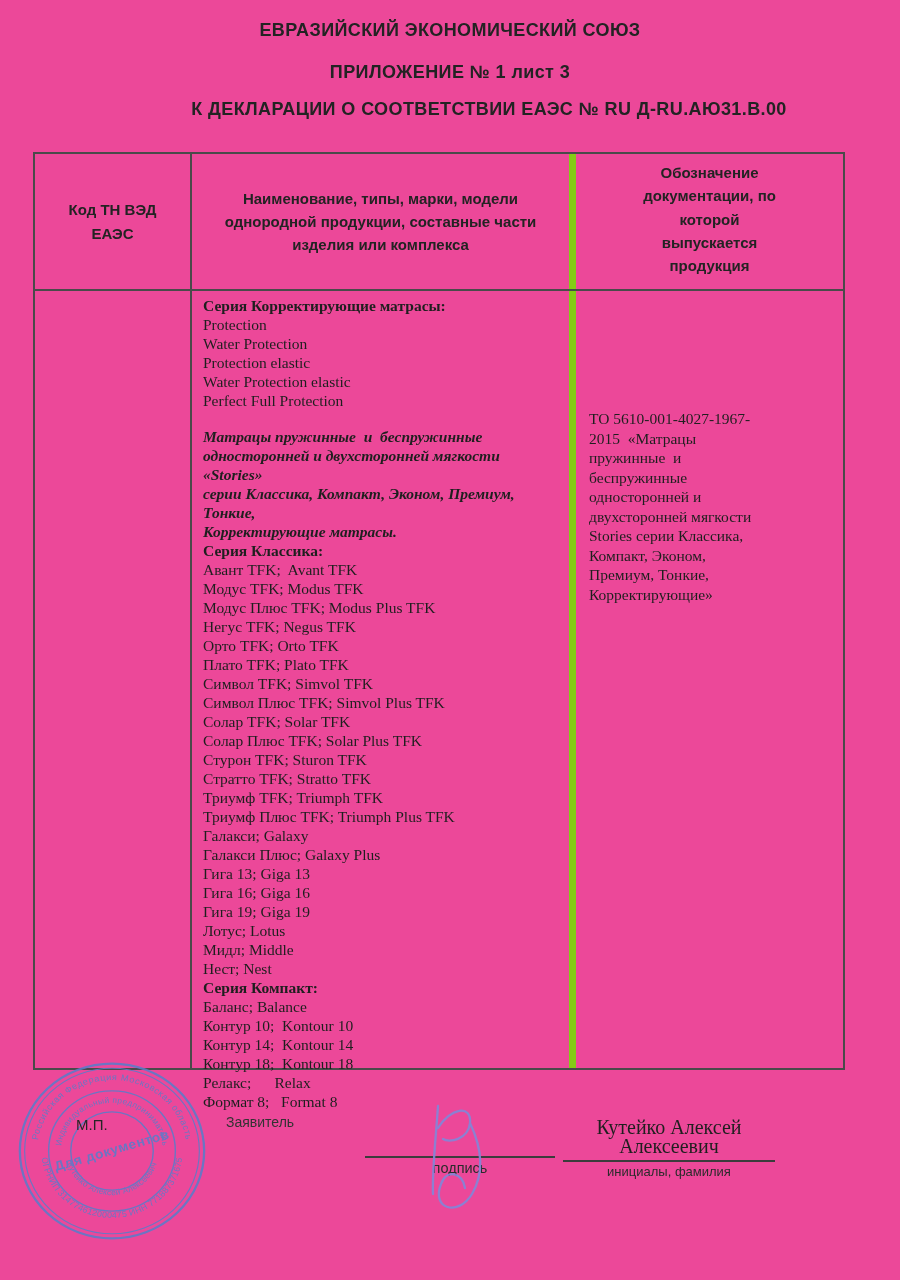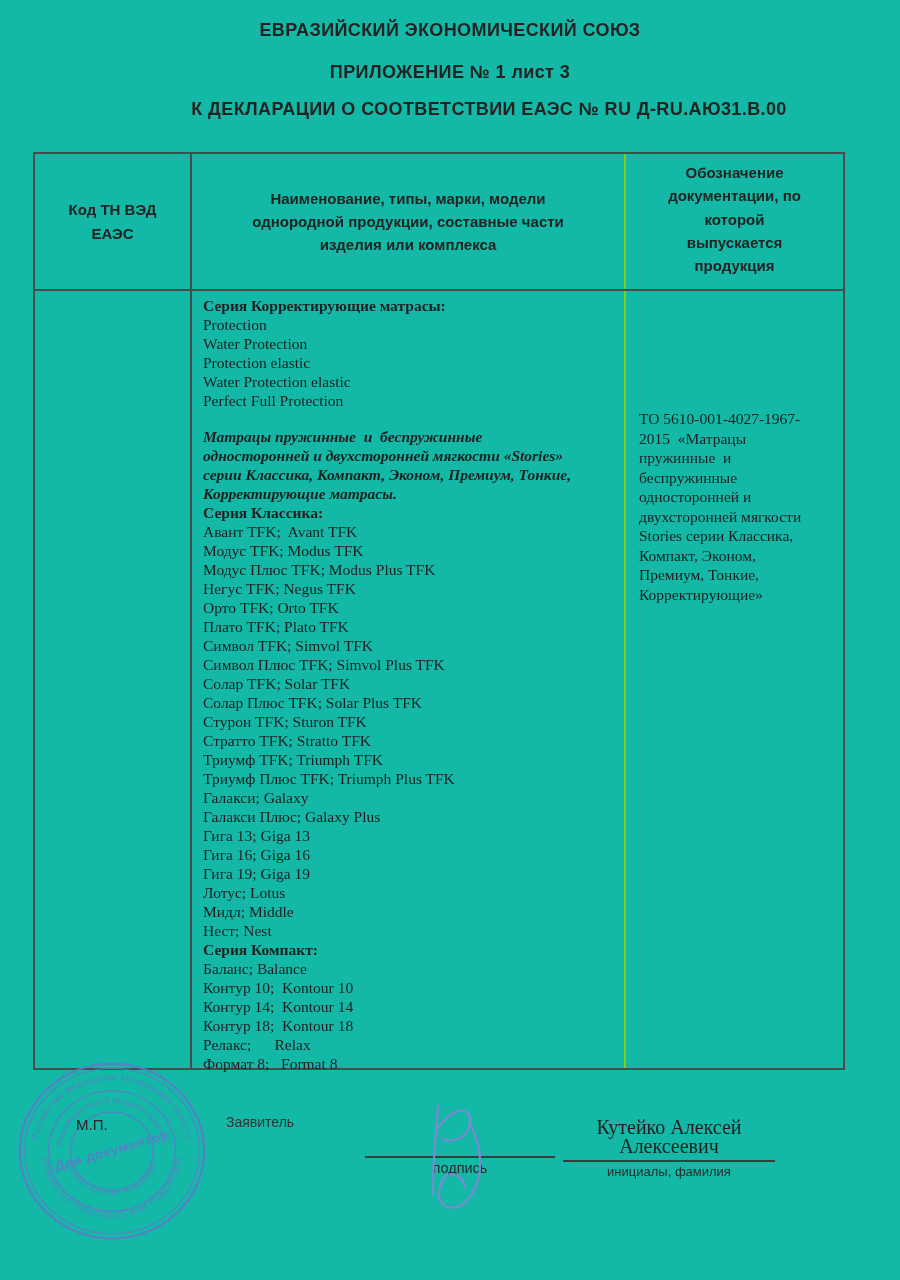--- a/index.html
+++ b/index.html
@@ -1,39 +1,39 @@
 <!DOCTYPE html>
 <html><head>
 <meta charset="utf-8">
 <style>
   html,body { margin:0; padding:0; background:#ffffff; }
   .page {
     position:relative; width:900px; height:1280px;
-    background:#14b8a6;
+    background:#ec4899;
     font-family:"Liberation Serif", serif;
     color:#1f1f1f; overflow:hidden;
   }
   .title {
     position:absolute; left:0; width:100%; text-align:center;
     font-family:"Liberation Sans", sans-serif; font-weight:bold;
     font-size:18px; letter-spacing:0.4px; color:#232323;
   }
   #title1 { top:20px; }
   #title2 { top:62px; }
   #title3 { top:99px;padding-left:39px; }
 
   .doc-table {
     position:absolute; left:33px; top:152px; width:812px; height:918px;
     border:2px solid #4a4a4a; box-sizing:border-box;
     display:flex; flex-direction:column; background:transparent;
   }
   .thead { display:flex; height:137px; flex:none; border-bottom:2px solid #4a4a4a; box-sizing:border-box; }
   .tbody { display:flex; flex:1; min-height:0; }
   .c1 { width:157px; flex:none; border-right:2px solid #4a4a4a; box-sizing:border-box; }
-  .c2 { width:434px; flex:none; border-right:2px solid #84cc16; box-sizing:border-box; }
+  .c2 { width:384px; flex:none; border-right:7px solid #84cc16; box-sizing:border-box; }
   .c3 { flex:1; }
   .th {
     display:flex; align-items:center; justify-content:center; text-align:center;
     font-family:"Liberation Sans", sans-serif; font-weight:bold; font-size:15px;
     line-height:1.55; white-space:pre-line; color:#232323;
   }
   .th.c3 { align-items:flex-start; padding-top:7px; }
 
   .cell-body2 { padding:5px 10px 0 11px; font-size:15.5px; line-height:19px; }
   .cell-body2 .line { white-space:pre-wrap; }

